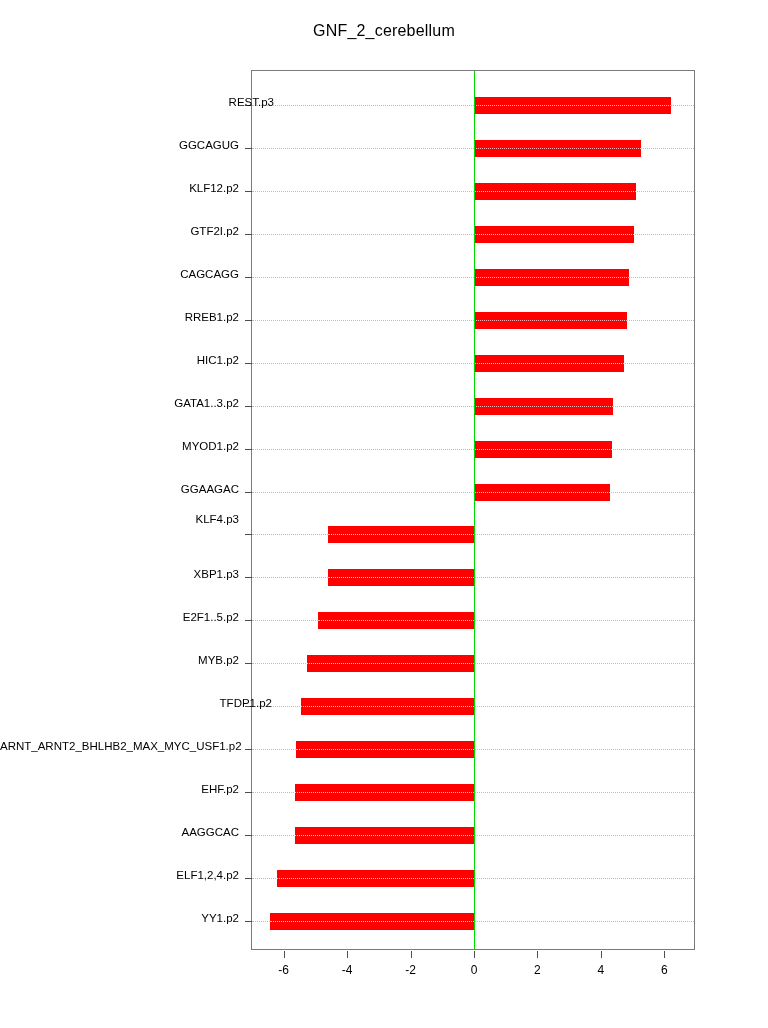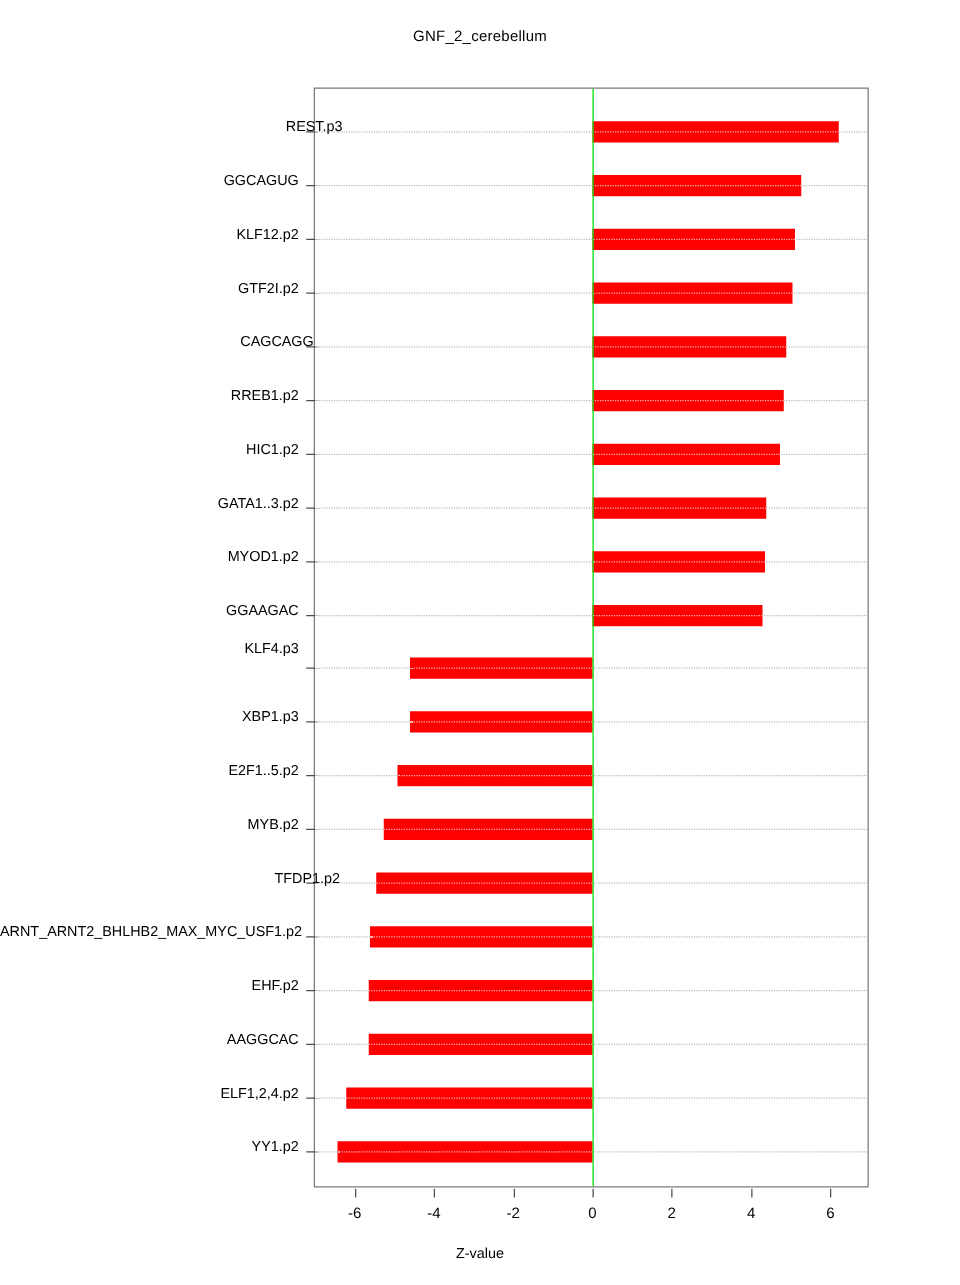--- a/index.html
+++ b/index.html
@@ -22,21 +22,21 @@
     width: 768px;
     height: 1028px;
   }
 
   #chart-title {
     position: absolute;
     left: 0;
     top: 22px;
     width: 768px;
     text-align: center;
-    font-size: 12px;
+    font-size: 16px;
     letter-spacing: 0.2px;
     color: #000;
   }
 
   
   #plot-area {
     position: absolute;
     left: 251px;
     top: 70px;
     width: 444px;
@@ -257,33 +257,32 @@
         <div class="x-label" style="left: 348.857px;">4</div>
         <div class="x-label" style="left: 412.286px;">6</div>
       </div>
   </div>
 
   <div id="y-labels">
       <div class="y-label" style="top: 97px; left: 0px; width: 239px; margin-left: 35px;">REST.p3</div>
       <div class="y-label" style="top: 139.947px; left: 0px; width: 239px;">GGCAGUG</div>
       <div class="y-label" style="top: 182.895px; left: 0px; width: 239px;">KLF12.p2</div>
       <div class="y-label" style="top: 225.842px; left: 0px; width: 239px;">GTF2I.p2</div>
-      <div class="y-label" style="top: 268.789px; left: 12px; width: 239px;">CAGCAGG</div>
+      <div class="y-label" style="top: 268.789px; left: 0px; width: 239px;">CAGCAGG</div>
       <div class="y-label" style="top: 311.737px; left: 0px; width: 239px;">RREB1.p2</div>
       <div class="y-label" style="top: 354.684px; left: 0px; width: 239px;">HIC1.p2</div>
       <div class="y-label" style="top: 397.632px; left: 0px; width: 239px;">GATA1..3.p2</div>
       <div class="y-label" style="top: 440.579px; left: 0px; width: 239px;">MYOD1.p2</div>
       <div class="y-label" style="top: 483.526px; left: 0px; width: 239px;">GGAAGAC</div>
       <div class="y-label" style="top: 514px; left: 0px; width: 239px;">KLF4.p3</div>
       <div class="y-label" style="top: 569.421px; left: 0px; width: 239px;">XBP1.p3</div>
       <div class="y-label" style="top: 612.368px; left: 0px; width: 239px;">E2F1..5.p2</div>
       <div class="y-label" style="top: 655.316px; left: 0px; width: 239px;">MYB.p2</div>
       <div class="y-label" style="top: 698.263px; left: 0px; width: 239px; margin-left: 33px;">TFDP1.p2</div>
       <div class="y-label" style="top: 741.211px; left: 0px; width: 239px;">ARNT_ARNT2_BHLHB2_MAX_MYC_USF1.p2</div>
       <div class="y-label" style="top: 784.158px; left: 0px; width: 239px;">EHF.p2</div>
       <div class="y-label" style="top: 827.105px; left: 0px; width: 239px;">AAGGCAC</div>
       <div class="y-label" style="top: 870.053px; left: 0px; width: 239px;">ELF1,2,4.p2</div>
       <div class="y-label" style="top: 913px; left: 0px; width: 239px;">YY1.p2</div>
     </div>
 
-  <div id="x-axis-title">Z-value</div>
 
 </div>
 
 </body></html>

